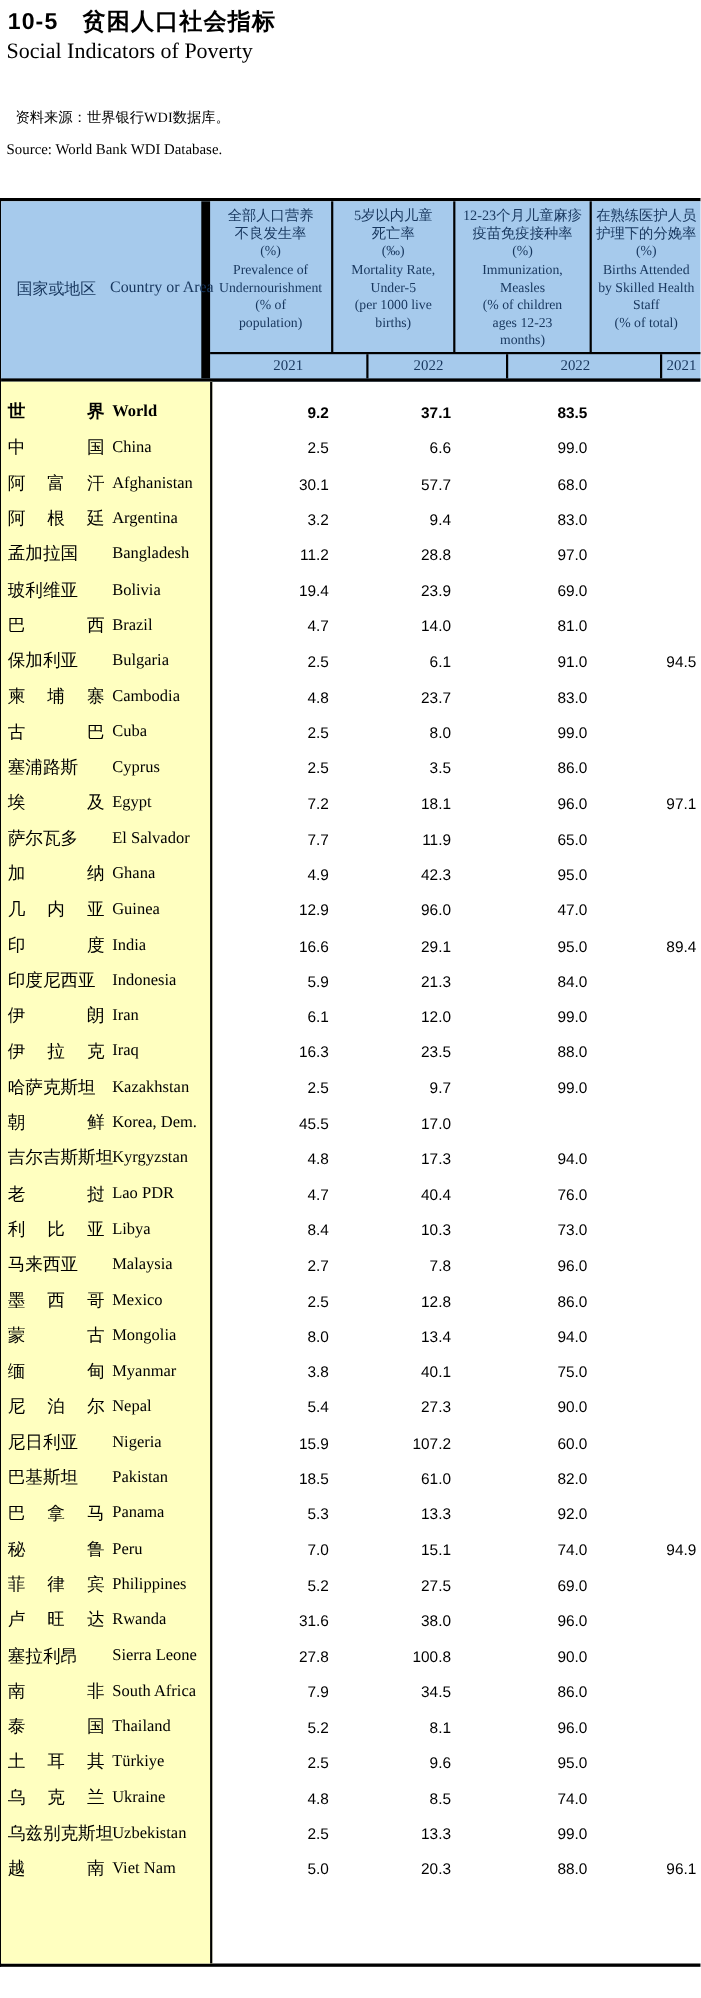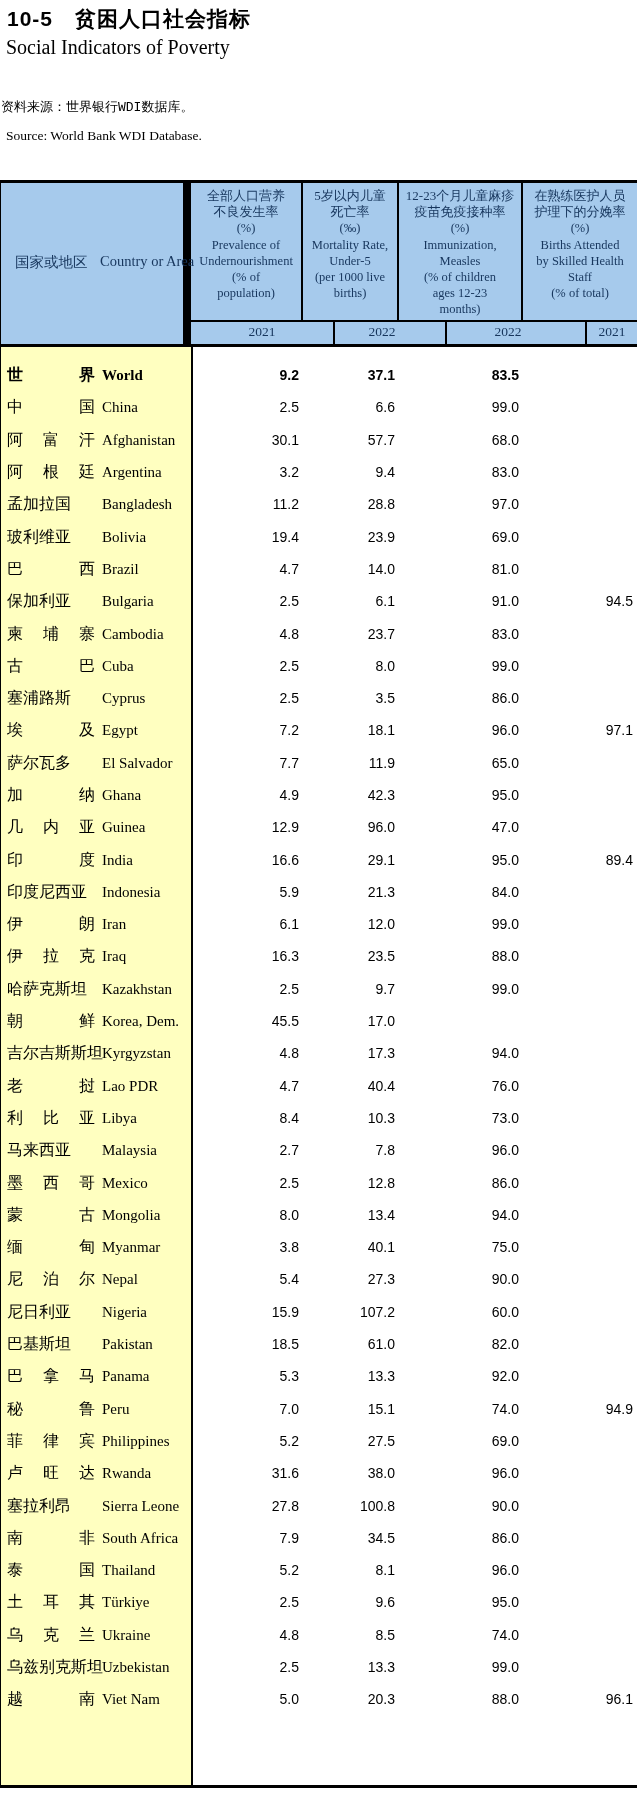--- a/index.html
+++ b/index.html
@@ -3,39 +3,39 @@
 <meta charset="utf-8">
 <style>
   html,body{margin:0;padding:0;}
   body{
     width:637px;height:1816px;position:relative;background:#ffffff;
     font-family:"Liberation Serif",serif;color:#000;overflow:hidden;
   }
   .title-zh{position:absolute;left:7px;top:5px;font-family:"Liberation Sans",sans-serif;
     font-weight:700;font-size:21px;letter-spacing:1px;}
   .title-en{position:absolute;left:6px;top:36px;font-family:"Liberation Serif",serif;font-size:20px;}
-  .src-zh{position:absolute;left:1px;top:98px;font-size:13px;font-family:Liberation Mono, monospace;}
+  .src-zh{position:absolute;left:14px;top:98px;font-size:13px;}
   .src-en{position:absolute;left:6px;top:128px;font-family:"Liberation Serif",serif;font-size:13.5px;}
 
   .ptable{position:absolute;left:0;top:180px;width:637px;height:1608px;box-sizing:border-box;
     border-top:3px solid #000;border-bottom:3px solid #000;border-left:1px solid #000;
     display:flex;flex-direction:column;}
   .thead{display:flex;background:#A6CAEC;border-bottom:3px solid #000;height:161px;flex:0 0 auto;}
   .hc0{width:190px;border-right:8px solid #000000;box-sizing:border-box;position:relative;flex:0 0 auto;}
   .hc0-zh{position:absolute;left:14px;top:70px;font-size:14.5px;color:#17365D;white-space:nowrap;}
   .hc0-en{position:absolute;left:99px;top:70px;font-size:14.5px;color:#17365D;white-space:nowrap;}
   .hrest{flex:1;display:flex;flex-direction:column;}
   .hcells{display:flex;height:137px;}
   .hcell{box-sizing:border-box;padding-top:5px;text-align:center;color:#17365D;
     font-size:12.5px;line-height:16.2px;overflow:hidden;}
   .hl{white-space:nowrap;}
   .zhl{font-size:13px;}
   .hyears{display:flex;height:22px;border-top:2px solid #000;flex:1;}
   .ycell{box-sizing:border-box;text-align:center;color:#17365D;font-size:13.5px;line-height:20px;margin-left:16px;}
-  .wc1{width:110px;} .wc2{width:96px;} .wc3{width:124px;} .wc4{flex:1;}
+  .wc1{width:110px;} .wc2{width:111px;} .wc3{width:124px;} .wc4{flex:1;}
   .bl{border-left:2px solid #000;}
 
   .tbody{position:relative;flex:1;padding-top:12px;box-sizing:border-box;}
   .tbody::before{content:"";position:absolute;left:0;top:0;bottom:0;width:190px;
     background:#FFFFC0;border-right:2px solid #000;}
   .trow{position:relative;display:flex;align-items:center;height:32.3px;}
   .c0{width:192px;position:relative;height:100%;flex:0 0 auto;}
   .zh{position:absolute;left:6px;top:50%;transform:translateY(-50%);width:88px;
     font-size:16px;white-space:nowrap;}
   .zh.spread{text-align:justify;text-align-last:justify;}

